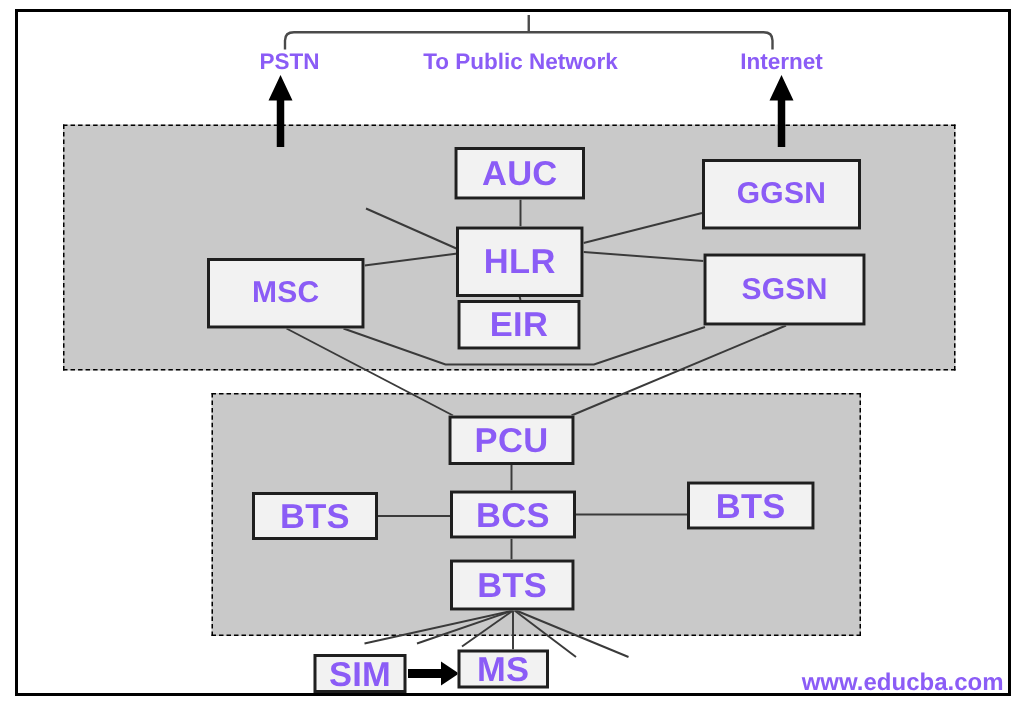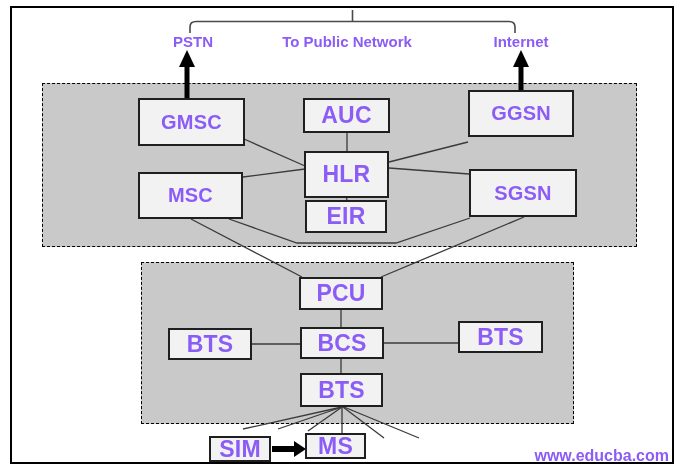--- a/index.html
+++ b/index.html
@@ -92,23 +92,22 @@
     <g stroke="#000" fill="#000">
       <line x1="272" y1="449" x2="295" y2="449" stroke-width="6"></line>
       <polygon points="294,441 294,457 306,449" stroke="none"></polygon>
     </g>
   </svg>
 
   <div class="toplabel" style="left:163px;top:33px;width:60px">PSTN</div>
   <div class="toplabel" style="left:267px;top:33px;width:160px">To Public Network</div>
   <div class="toplabel" style="left:481px;top:33px;width:80px">Internet</div>
 
-  <div class="node node-lg" style="left:138px;top:98px;width:107px;height:48px">GMSC</div>
   <div class="node" style="left:303px;top:98px;width:87px;height:35px">AUC</div>
-  <div class="node node-lg" style="left:468px;top:90px;width:106px;height:47px">GGSN</div>
+  <div class="node node-lg" style="left:468px;top:106px;width:106px;height:47px">GGSN</div>
   <div class="node" style="left:304px;top:151px;width:85px;height:47px">HLR</div>
   <div class="node node-lg" style="left:138px;top:172px;width:105px;height:47px">MSC</div>
   <div class="node" style="left:305px;top:200px;width:82px;height:33px">EIR</div>
   <div class="node node-lg" style="left:469px;top:169px;width:108px;height:48px">SGSN</div>
 
   <div class="node" style="left:299px;top:277px;width:84px;height:33px">PCU</div>
   <div class="node" style="left:168px;top:328px;width:84px;height:32px">BTS</div>
   <div class="node" style="left:300px;top:327px;width:84px;height:32px">BCS</div>
   <div class="node" style="left:458px;top:321px;width:85px;height:32px">BTS</div>
   <div class="node" style="left:300px;top:373px;width:83px;height:34px">BTS</div>

